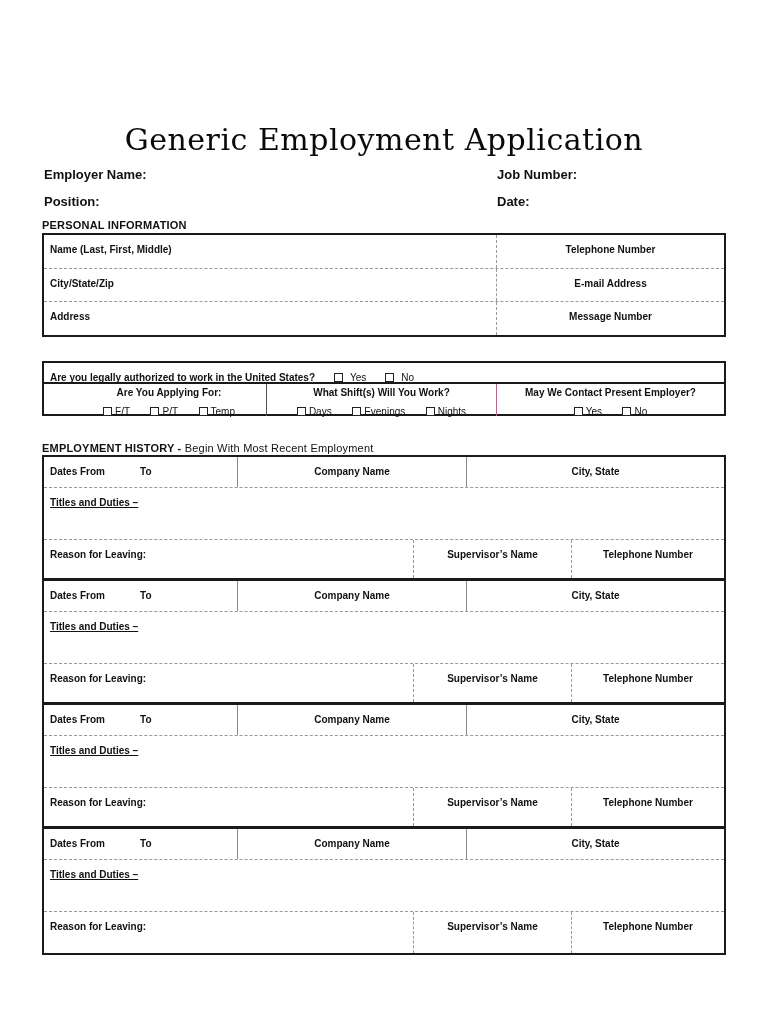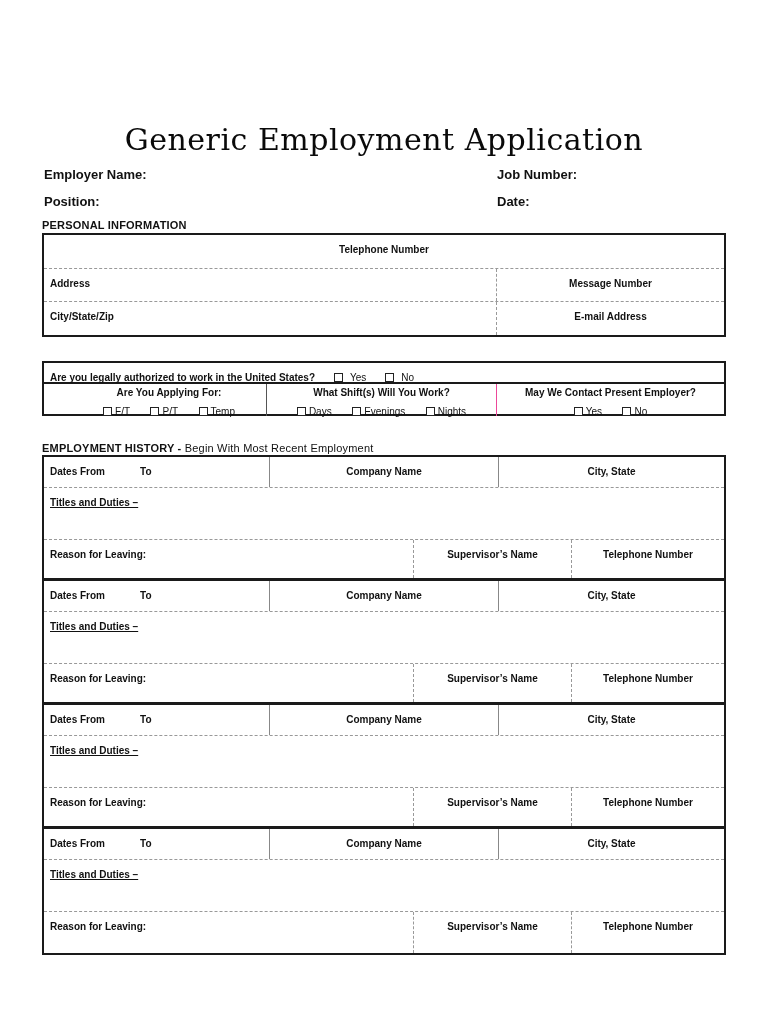--- a/index.html
+++ b/index.html
@@ -43,21 +43,21 @@
 
   .cb { display:inline-block; width:9px; height:9px; border:1.2px solid #222; vertical-align:-1px; margin-right:3px; background:#fff; }
   .opt { display:inline-block; margin:0 8px; white-space:nowrap; }
   .qrow .opt { margin:0 0 0 14px; }
 
   
   .t3 { top:431px; height:500px; display:flex; flex-direction:column; }
   .block { height:125px; border-bottom:3px solid #1a1a1a; display:flex; flex-direction:column; }
   .block:last-child { border-bottom:none; }
   .b-r1 { height:31px; display:flex; border-bottom:1px dashed #999; }
-  .b-r1 .d0 { width:226px; border-right:1px solid #888; padding:4px 6px; white-space:nowrap; }
+  .b-r1 .d0 { width:194px; border-right:1px solid #888; padding:4px 6px; white-space:nowrap; }
   .b-r1 .d1 { width:229px; border-right:1px solid #888; padding:4px 0; text-align:center; }
   .b-r1 .d2 { flex:1; padding:4px 0; text-align:center; }
   .to-gap { margin-left:35px; }
   .b-r2 { height:52px; border-bottom:1px dashed #999; padding:4px 6px;text-decoration:underline; }
   .b-r3 { flex:1; display:flex; }
   .b-r3 .e0 { width:370px; border-right:1px dashed #999; padding:4px 6px; }
   .b-r3 .e1 { width:158px; border-right:1px dashed #999; padding:4px 0; text-align:center; }
   .b-r3 .e2 { flex:1; padding:4px 0; text-align:center; }
 
   .sec-personal { top:195px; }
@@ -76,38 +76,41 @@
   </div>
   <div class="meta-row meta-row2">
     <span>Position:</span>
     <span class="right">Date:</span>
   </div>
 
   <div class="section-label sec-personal">PERSONAL INFORMATION</div>
 
   <div class="tbl t1">
     <div class="row">
+      <div class="cl">
+        <span class="lbl">Name (Last, First, Middle)</span>
+      </div>
       <div class="cr">
         <span class="lbl">Telephone Number</span>
+      </div>
+    </div>
+    <div class="row">
+      <div class="cl">
+        <span class="lbl">City/State/Zip</span>
+      </div>
+      <div class="cr">
+        <span class="lbl">E-mail Address</span>
       </div>
     </div>
     <div class="row">
       <div class="cl">
         <span class="lbl">Address</span>
       </div>
       <div class="cr">
         <span class="lbl">Message Number</span>
-      </div>
-    </div>
-    <div class="row">
-      <div class="cl">
-        <span class="lbl">City/State/Zip</span>
-      </div>
-      <div class="cr">
-        <span class="lbl">E-mail Address</span>
       </div>
     </div>
   </div>
 
   <div class="tbl t2">
     <div class="qrow">
       <span class="lbl">Are you legally authorized to work in the United States?</span>
       <span class="opt">
         <span class="cb"></span>
         <span class="opt-lbl">Yes</span>

